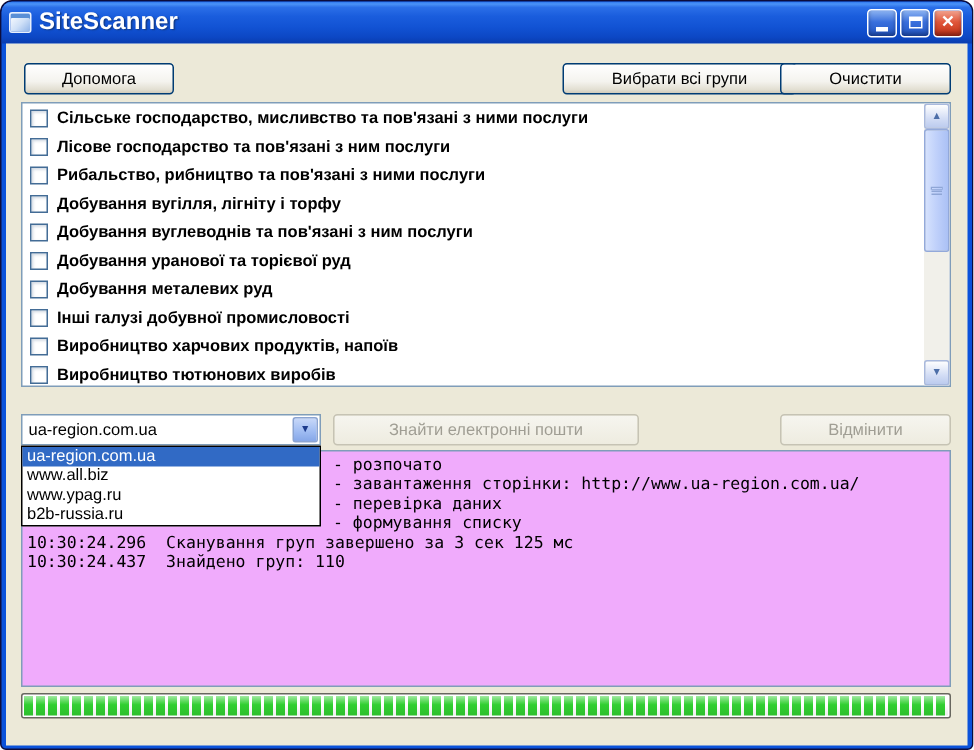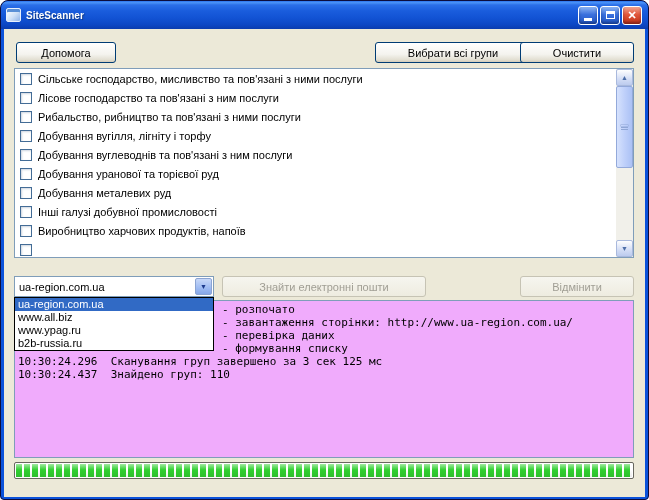--- a/index.html
+++ b/index.html
@@ -18,21 +18,21 @@
     display:flex; align-items:center; gap:5px; padding:0 6px 0 5px;
     background:linear-gradient(180deg,#2a74ef 0%,#4b93f7 6%,#2b6fe8 14%,#1a5ddd 35%,#1253d4 60%,#0c47c4 85%,#0a3cae 100%);
   }
   .app-icon {
     width:15px; height:14px; flex:0 0 auto;
     background:linear-gradient(135deg,#ffffff 0%,#cfe0f7 55%,#8fb3e8 100%);
     border:1px solid #e8f0fc; border-radius:2px;
     box-shadow:inset 0 3px 0 #5a8fd6;
   }
   .title-text {
-    color:#ffffff; font-weight:bold; font-size:10px;
+    color:#ffffff; font-weight:bold; font-size:16px;
     text-shadow:1px 1px 1px #123a86; flex:1 1 auto;
     white-space:nowrap; overflow:hidden;
   }
   .tb-controls { display:flex; gap:2px; }
   .tb-btn {
     width:20px; height:19px; border-radius:3px; border:1px solid #ffffff;
     display:flex; align-items:center; justify-content:center;
     color:#fff; font-size:10px; line-height:1; padding:0; cursor:default;
     box-shadow:inset 0 -2px 3px rgba(0,0,25,.35);
   }
@@ -61,21 +61,21 @@
   .group-list {
     position:absolute; left:10px; top:39px; width:620px; height:190px;
     background:#fff; border:1px solid #7f9db9; overflow:hidden;
   }
   .group-rows { position:absolute; left:0; top:0; right:17px; }
   .grow { height:19px; display:flex; align-items:center; gap:6px; padding-left:5px; }
   .cb {
     width:12px; height:12px; flex:0 0 auto; background:#fff;
     border:1px solid #436c96; box-shadow:inset 1px 1px 2px rgba(60,90,130,.25);
   }
-  .glabel { font-size:11px; color:#000; white-space:nowrap; }
+  .glabel { font-size:11px; color:#000; white-space:nowrap;font-weight:bold; }
 
   .sb { position:absolute; top:0; right:0; bottom:0; width:17px; background:#f1f0ea; }
   .sb-btn {
     position:absolute; left:0; width:17px; height:17px;
     background:linear-gradient(180deg,#fefefe 0%,#d3ddf5 60%,#bccbee 100%);
     border:1px solid #a9b9dd; border-radius:2px;
     display:flex; align-items:center; justify-content:center;
     color:#4d6ea8; font-size:7px; line-height:1;
   }
   .sb-up { top:0; } .sb-down { bottom:0; }
@@ -192,20 +192,21 @@
           <div class="grow">
             <span class="cb"></span>
             <span class="glabel">Інші галузі добувної промисловості</span>
           </div>
           <div class="grow">
             <span class="cb"></span>
             <span class="glabel">Виробництво харчових продуктів, напоїв</span>
           </div>
           <div class="grow">
             <span class="cb"></span>
+            <span class="glabel">Виробництво тютюнових виробів</span>
           </div>
         </div>
       <div class="sb">
         <div class="sb-btn sb-up">
             <span>▲</span>
           </div>
         <div class="sb-thumb">
             <span class="sb-grip"></span>
           </div>
         <div class="sb-btn sb-down">

